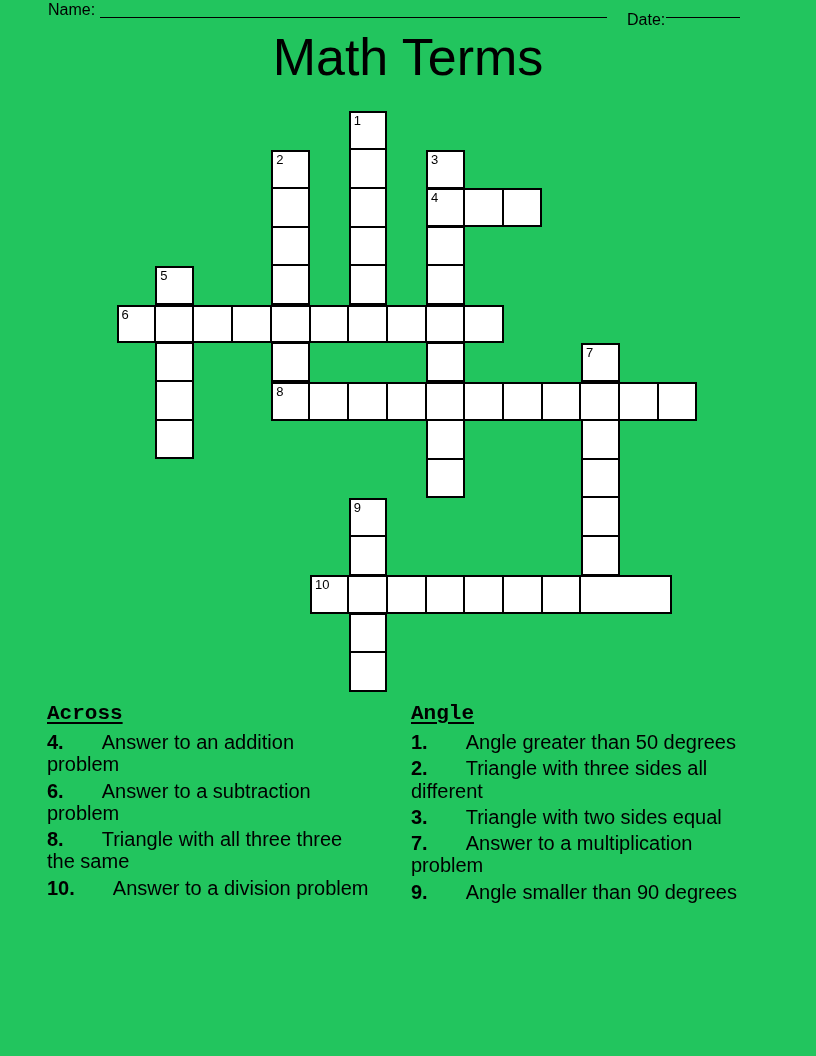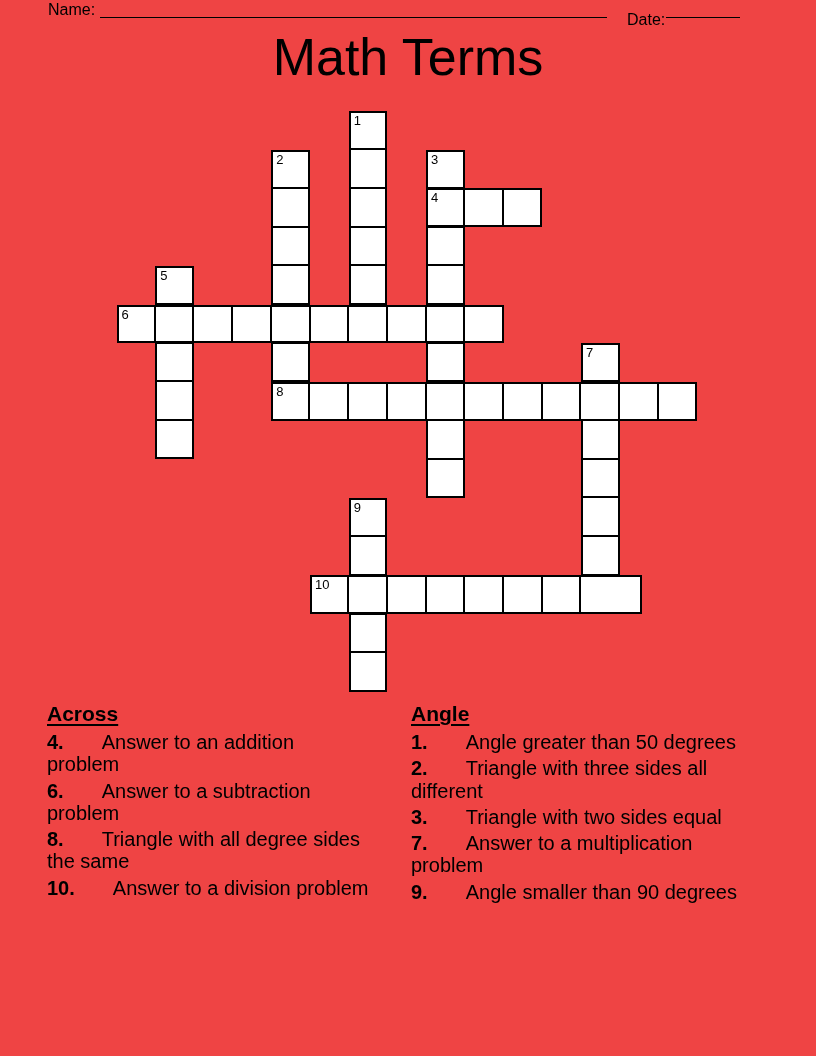--- a/index.html
+++ b/index.html
@@ -1,20 +1,20 @@
 <!DOCTYPE html>
 <html><head>
 <meta charset="utf-8">
 <style>
   html, body { margin: 0; padding: 0; background: #ffffff; }
   .page {
     position: relative;
     width: 816px;
     height: 1056px;
-    background: #ef4444;
+    background: #22c55e;
     font-family: "Liberation Sans", sans-serif;
     color: #000;
     overflow: hidden;
   }
 
   
   .name-label {
     position: absolute; left: 48px; top: 1px;
     font-size: 16px; line-height: 18px;
   }
@@ -64,20 +64,21 @@
   #across-col { left: 47px; width: 358px; }
   #down-col  { left: 411px; width: 398px; }
   .clues-heading {
     margin: 0 0 5px 0;
     font-size: 21px;
     font-weight: bold;
     line-height: 24px;
     text-decoration: underline;
     text-decoration-thickness: 1.8px;
     text-underline-offset: 3px;
+    font-family: Liberation Mono, monospace;
   }
   .clue {
     margin: 0 0 4px 0;
     font-size: 20px;
     line-height: 22.3px;
   }
   .clue-num { font-weight: bold; margin-right: 6px; }
   .clue-text { white-space: pre-line; margin-left: 32px; }
 </style>
 </head>
@@ -167,40 +168,40 @@
         <div class="sep" style="left: 383.5px; top: 0px; bottom: 0px; width: 2px;"></div>
         <div class="cell-num">8</div>
       </div>
       <div class="word-box" style="left: 232.2px; top: 387px; width: 38.7px; height: 193.5px;">
         <div class="sep" style="top: 35.2px; left: 0px; right: 0px; height: 2px;"></div>
         <div class="sep" style="top: 73.9px; left: 0px; right: 0px; height: 2px;"></div>
         <div class="sep" style="top: 112.6px; left: 0px; right: 0px; height: 2px;"></div>
         <div class="sep" style="top: 151.3px; left: 0px; right: 0px; height: 2px;"></div>
         <div class="cell-num">9</div>
       </div>
-      <div class="word-box" style="left: 193.5px; top: 464.4px; width: 332px; height: 38.7px;">
+      <div class="word-box" style="left: 193.5px; top: 464.4px; width: 362px; height: 38.7px;">
         <div class="sep" style="left: 35.2px; top: 0px; bottom: 0px; width: 2px;"></div>
         <div class="sep" style="left: 73.9px; top: 0px; bottom: 0px; width: 2px;"></div>
         <div class="sep" style="left: 112.6px; top: 0px; bottom: 0px; width: 2px;"></div>
         <div class="sep" style="left: 151.3px; top: 0px; bottom: 0px; width: 2px;"></div>
         <div class="sep" style="left: 190px; top: 0px; bottom: 0px; width: 2px;"></div>
         <div class="sep" style="left: 228.7px; top: 0px; bottom: 0px; width: 2px;"></div>
         <div class="sep" style="left: 267.4px; top: 0px; bottom: 0px; width: 2px;"></div>
         <div class="cell-num">10</div>
       </div>
     </div>
 
   <div class="clues-col" id="across-col">
     <h2 class="clues-heading">Across</h2>
     <div id="across-list">
         <p class="clue"><b class="clue-num">4.</b><span class="clue-text">Answer to an addition
 problem</span></p>
         <p class="clue"><b class="clue-num">6.</b><span class="clue-text">Answer to a subtraction
 problem</span></p>
-        <p class="clue"><b class="clue-num">8.</b><span class="clue-text">Triangle with all degree sides
+        <p class="clue"><b class="clue-num">8.</b><span class="clue-text">Triangle with all three three
 the same</span></p>
         <p class="clue"><b class="clue-num">10.</b><span class="clue-text">Answer to a division problem</span></p>
       </div>
   </div>
 
   <div class="clues-col" id="down-col">
     <h2 class="clues-heading">Angle</h2>
     <div id="down-list">
         <p class="clue"><b class="clue-num">1.</b><span class="clue-text">Angle greater than 50 degrees</span></p>
         <p class="clue"><b class="clue-num">2.</b><span class="clue-text">Triangle with three sides all

